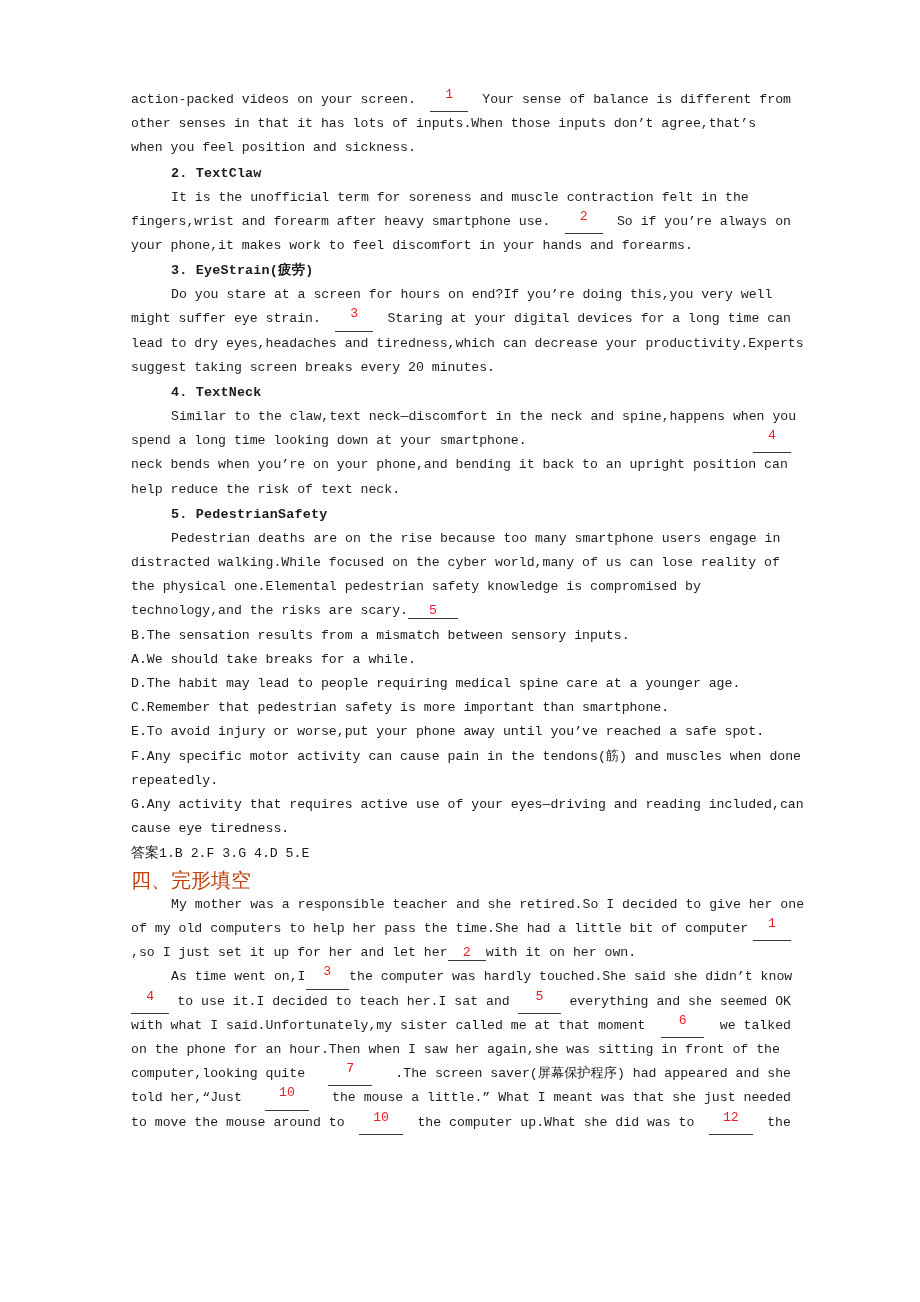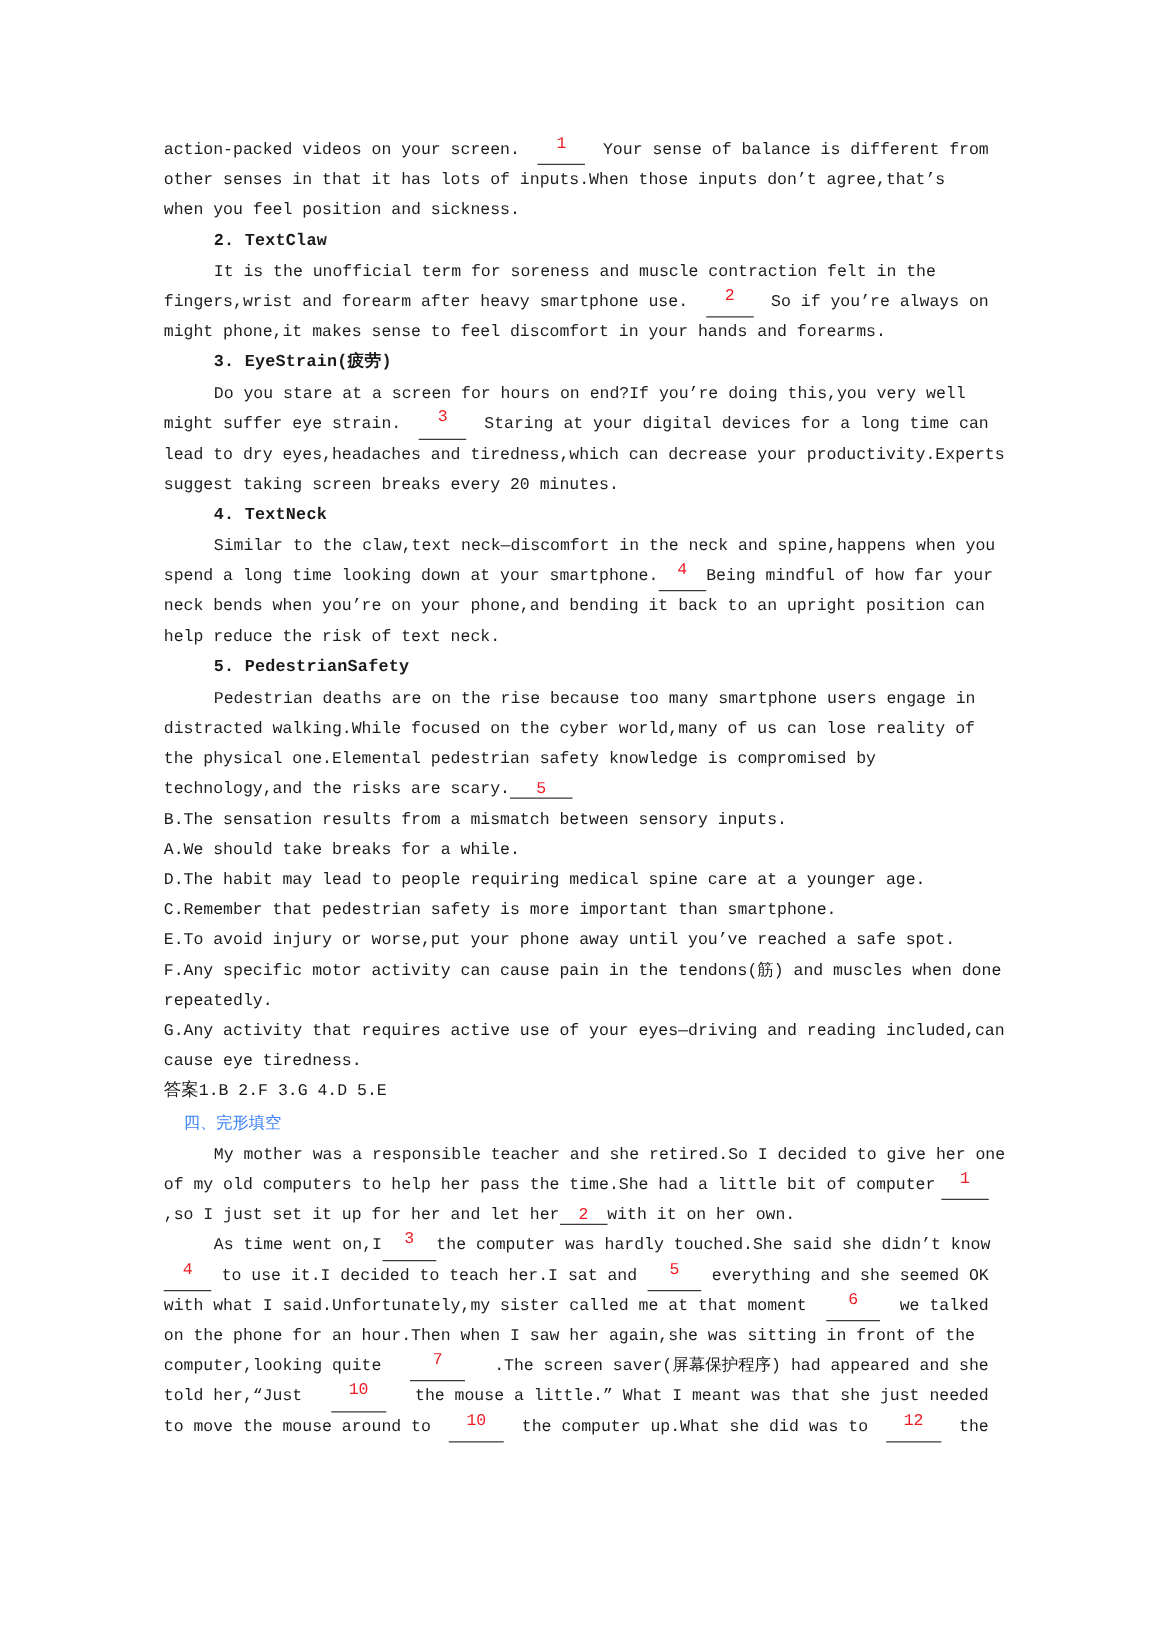--- a/index.html
+++ b/index.html
@@ -11,21 +11,21 @@
     width: 920px;
     height: 1302px;
     position: relative;
     font-family: "Liberation Mono", "DejaVu Sans Mono", monospace;
     color: #1a1a1a;
     overflow: hidden;
   }
   #page {
     position: absolute;
     left: 131px;
-    top: 108px;
+    top: 88px;
     width: 660px;
   }
   .line {
     font-size: 13.2px;
     line-height: 24.2px;
     white-space: nowrap;
     letter-spacing: 0;
     color: #1d1d1d;
   }
   
@@ -37,26 +37,25 @@
   .j > span { display: inline-block; }
   .heading {
     font-size: 13.4px;
     line-height: 25px;
     font-weight: bold;
     padding-left: 40px;
     white-space: nowrap;
     letter-spacing: 0.2px;
   }
   .cnhead {
-    font-size: 13px;
+    font-size: 20px;
     line-height: 26px;
     font-family: "DejaVu Sans", "Liberation Sans", sans-serif;
-    color: #3b82f6;
+    color: #c2410c;
     white-space: nowrap;
-    margin-left: 16px;
   }
   .ans-label {
     font-family: Liberation Serif, serif;
     font-size: 14px;
   }
   .blank {
     color: #ED1C24;
     border-bottom: 1.2px solid #3a3a3a;
     padding: 0 0.45em;
     display: inline-block;
@@ -82,38 +81,37 @@
   <div class="line">other senses in that it has lots of inputs.When those inputs don’t agree,that’s</div>
   <div class="line">when you feel position and sickness.</div>
 
   <div class="heading">2. TextClaw</div>
   <div class="line indent">It is the unofficial term for soreness and muscle contraction felt in the</div>
   <div class="line j">
     <span>fingers,wrist and forearm after heavy smartphone use.</span>
     <span class="blank w1">2</span>
     <span>So if you’re always on</span>
   </div>
-  <div class="line">might phone,it makes sense to feel discomfort in your hands and forearms.</div>
+  <div class="line">your phone,it makes work to feel discomfort in your hands and forearms.</div>
 
   <div class="heading">3. EyeStrain(疲劳)</div>
   <div class="line indent">Do you stare at a screen for hours on end?If you’re doing this,you very well</div>
   <div class="line j">
     <span>might suffer eye strain.</span>
     <span class="blank w1">3</span>
     <span>Staring at your digital devices for a long time can</span>
   </div>
   <div class="line">lead to dry eyes,headaches and tiredness,which can decrease your productivity.Experts</div>
   <div class="line">suggest taking screen breaks every 20 minutes.</div>
 
   <div class="heading">4. TextNeck</div>
   <div class="line indent">Similar to the claw,text neck—discomfort in the neck and spine,happens when you</div>
   <div class="line j">
     <span>spend a long time looking down at your smartphone.</span>
     <span class="blank w1">4</span>
-    <span>Being mindful of how far your</span>
   </div>
   <div class="line">neck bends when you’re on your phone,and bending it back to an upright position can</div>
   <div class="line">help reduce the risk of text neck.</div>
 
   <div class="heading">5. PedestrianSafety</div>
   <div class="line indent">Pedestrian deaths are on the rise because too many smartphone users engage in</div>
   <div class="line">distracted walking.While focused on the cyber world,many of us can lose reality of</div>
   <div class="line">the physical one.Elemental pedestrian safety knowledge is compromised by</div>
   <div class="line">
     <span>technology,and the risks are scary.</span><span class="blank w3">5</span>

